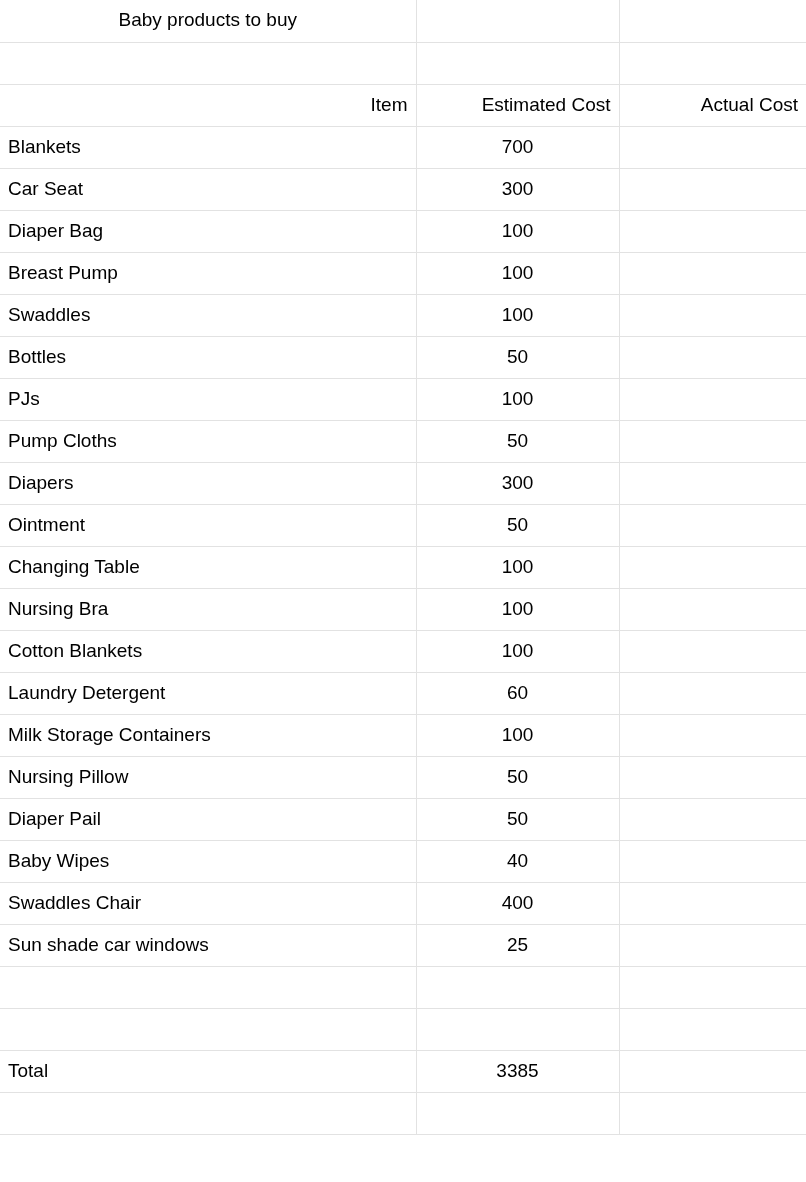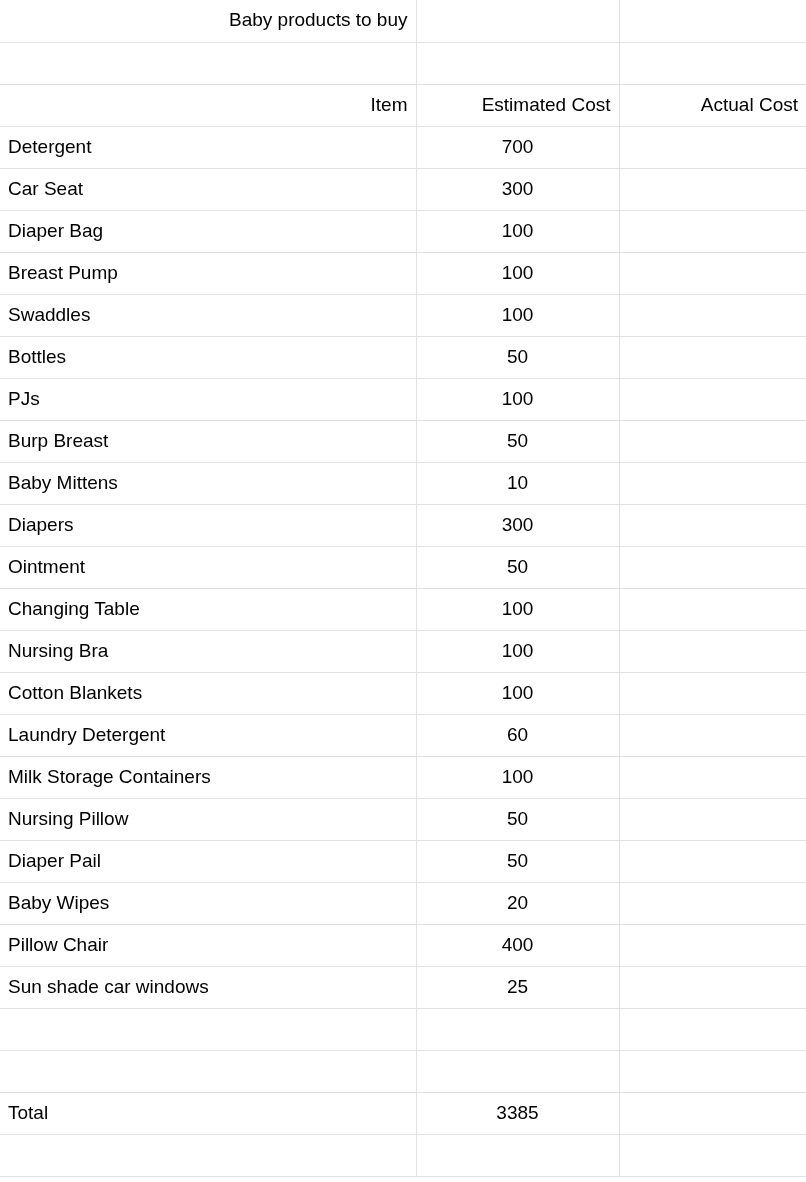--- a/index.html
+++ b/index.html
@@ -38,21 +38,21 @@
   table.sheet td.last-col {
     border-right: none;
   }
   td.num {
     text-align: center;
   }
   td.blank-row-cell {
     border-bottom: 1px solid #e2e2e2;
   }
   .title-cell {
-    text-align: right;
+    text-align: center;
     margin-top: 14px;
   }
   .header-cell {
     text-align: right;
   }
   .empty-gap td {
     border-bottom: 1px solid #e2e2e2;
   }
 </style>
 </head>
@@ -75,21 +75,21 @@
       <td class="blank-row-cell"></td>
       <td class="blank-row-cell last-col"></td>
     </tr>
     <tr>
       <td class="header-cell">Item</td>
       <td class="header-cell">Estimated Cost</td>
       <td class="header-cell last-col">Actual Cost</td>
     </tr>
 
     <tr>
-      <td>Detergent</td>
+      <td>Blankets</td>
       <td class="num">700</td>
       <td class="last-col"></td>
     </tr>
     <tr>
       <td>Car Seat</td>
       <td class="num">300</td>
       <td class="last-col"></td>
     </tr>
     <tr>
       <td>Diaper Bag</td>
@@ -110,27 +110,22 @@
       <td>Bottles</td>
       <td class="num">50</td>
       <td class="last-col"></td>
     </tr>
     <tr>
       <td>PJs</td>
       <td class="num">100</td>
       <td class="last-col"></td>
     </tr>
     <tr>
-      <td>Burp Breast</td>
-      <td class="num">50</td>
-      <td class="last-col"></td>
-    </tr>
-    <tr>
-      <td>Baby Mittens</td>
-      <td class="num">10</td>
+      <td>Pump Cloths</td>
+      <td class="num">50</td>
       <td class="last-col"></td>
     </tr>
     <tr>
       <td>Diapers</td>
       <td class="num">300</td>
       <td class="last-col"></td>
     </tr>
     <tr>
       <td>Ointment</td>
       <td class="num">50</td>
@@ -166,25 +161,25 @@
       <td class="num">50</td>
       <td class="last-col"></td>
     </tr>
     <tr>
       <td>Diaper Pail</td>
       <td class="num">50</td>
       <td class="last-col"></td>
     </tr>
     <tr>
       <td>Baby Wipes</td>
-      <td class="num">20</td>
-      <td class="last-col"></td>
-    </tr>
-    <tr>
-      <td>Pillow Chair</td>
+      <td class="num">40</td>
+      <td class="last-col"></td>
+    </tr>
+    <tr>
+      <td>Swaddles Chair</td>
       <td class="num">400</td>
       <td class="last-col"></td>
     </tr>
     <tr>
       <td>Sun shade car windows</td>
       <td class="num">25</td>
       <td class="last-col"></td>
     </tr>
 
     <tr class="empty-gap">

